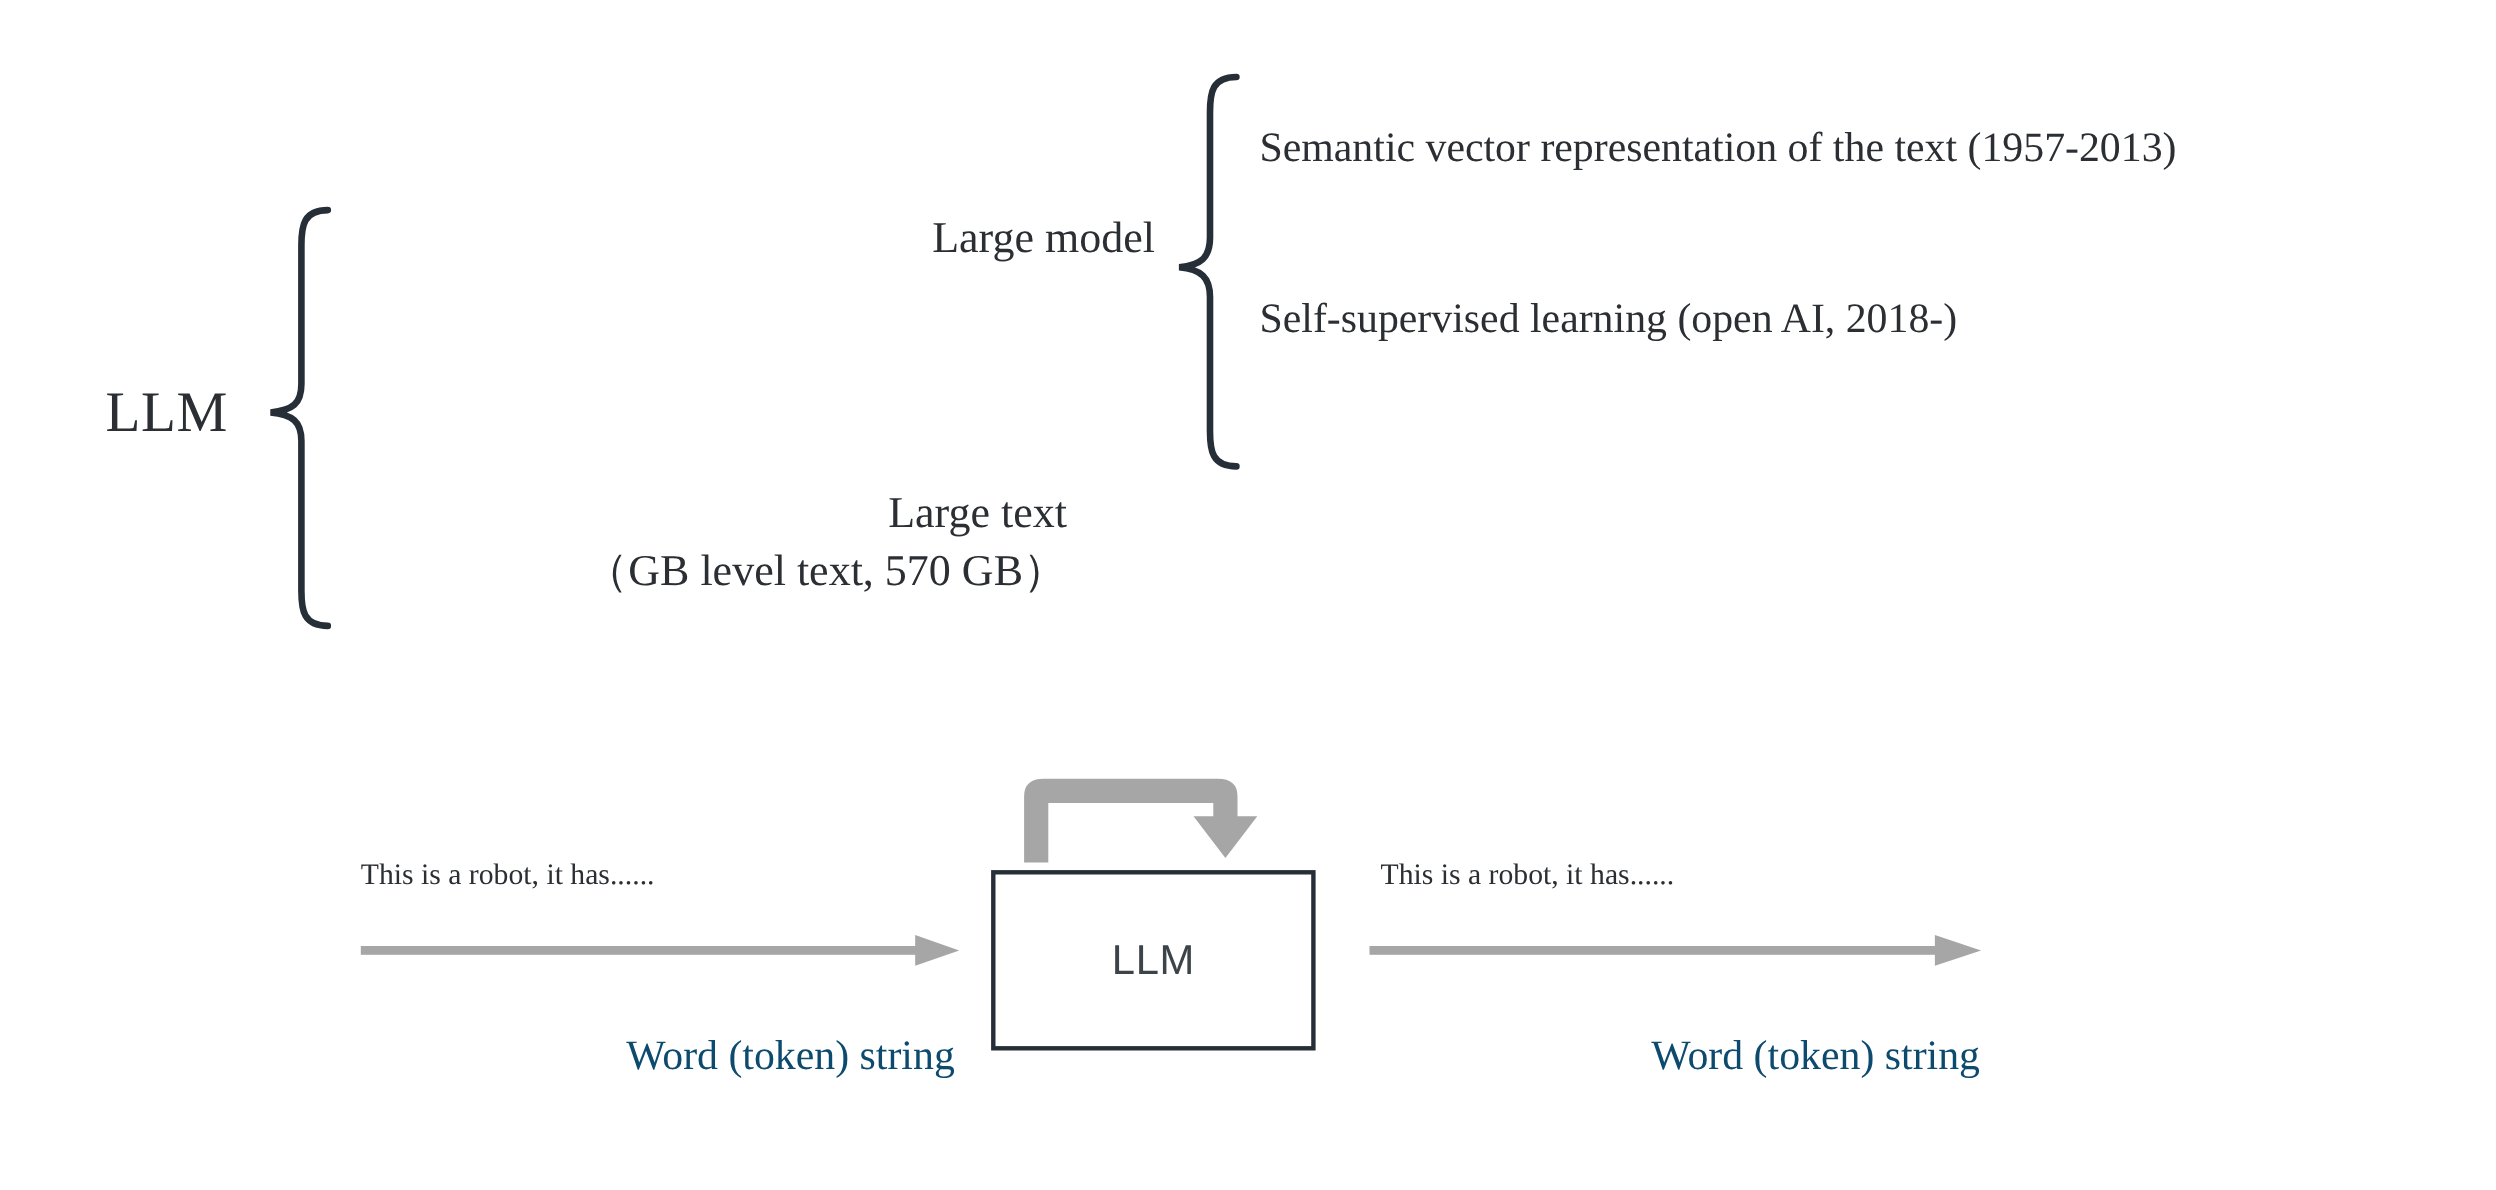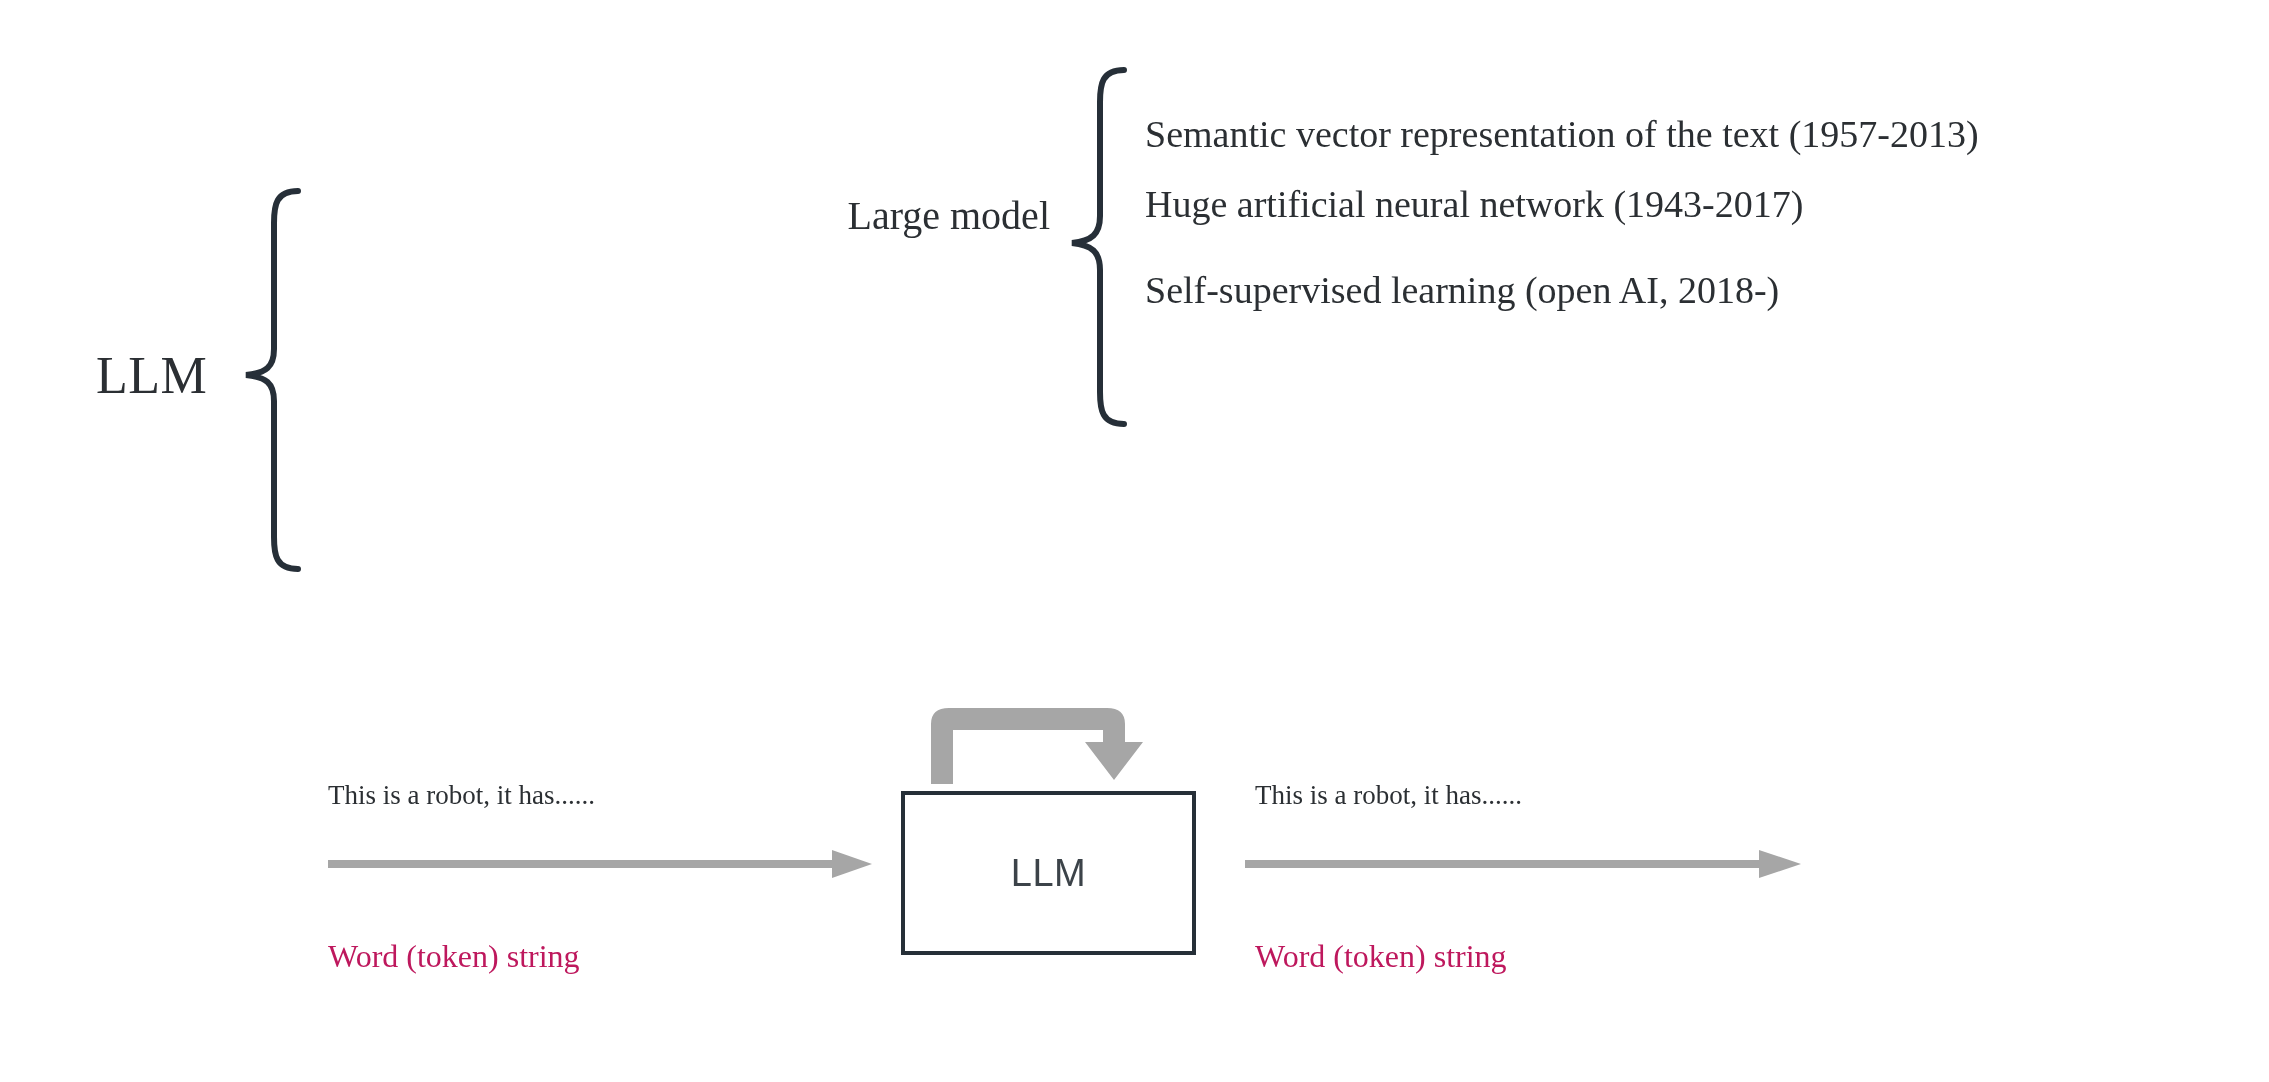--- a/index.html
+++ b/index.html
@@ -76,24 +76,24 @@
     letter-spacing: 0.5px;
   }
 
   .flow-caption {
     font-size: 27px;
     color: #2b2f33;
     white-space: nowrap;
     text-align: left;
   }
   .flow-sublabel {
-    font-size: 32px;
-    color: #be185d;
+    font-size: 38px;
+    color: #0c4a6e;
     white-space: nowrap;
-    text-align: left;
+    text-align: right;
   }
 
   .cap-left  { left: 328px;  top: 780px;  width: 540px; }
   .cap-right { left: 1255px; top: 780px;  width: 545px; }
   .sub-left  { left: 328px;  top: 938px;  width: 540px; }
   .sub-right { left: 1255px; top: 938px;  width: 545px; }
 
   .arrow-svg { position: absolute; overflow: visible; }
 </style>
 </head>
@@ -110,33 +110,36 @@
              C 38 182, 30 188, 10 190
              C 30 192, 38 198, 38 216
              L 38 352
              C 38 370, 40 384, 62 384" fill="none" stroke="#262f38" stroke-width="6" stroke-linecap="round"></path>
   </svg>
 
   <div class="abs branch-text large-model-block">
     <span class="line">Large model</span>
   </div>
 
+  <div class="abs branch-text large-text-block">
+    <span class="line">Large text</span>
+    <span class="line">（GB level text, 570 GB）</span>
+  </div>
 
   <svg class="brace-svg" style="left:1062px; top:64px;" width="80" height="366" viewBox="0 0 80 366">
     <path d="M 62 6
              C 40 6, 38 20, 38 38
              L 38 152
              C 38 170, 30 177, 10 179
              C 30 181, 38 188, 38 206
              L 38 328
              C 38 346, 40 360, 62 360" fill="none" stroke="#262f38" stroke-width="6" stroke-linecap="round"></path>
   </svg>
 
   <div class="abs feature-item fi-0">Semantic vector representation of the text (1957-2013)</div>
-  <div class="abs feature-item fi-1">Huge artificial neural network (1943-2017)</div>
   <div class="abs feature-item fi-2">Self-supervised learning (open AI, 2018-)</div>
 
   <svg class="arrow-svg" style="left:915px; top:698px;" width="230" height="90" viewBox="0 0 230 90">
     <path d="M 16 86
              L 16 26
              Q 16 10, 34 10
              L 192 10
              Q 210 10, 210 26
              L 210 44
              L 228 44

